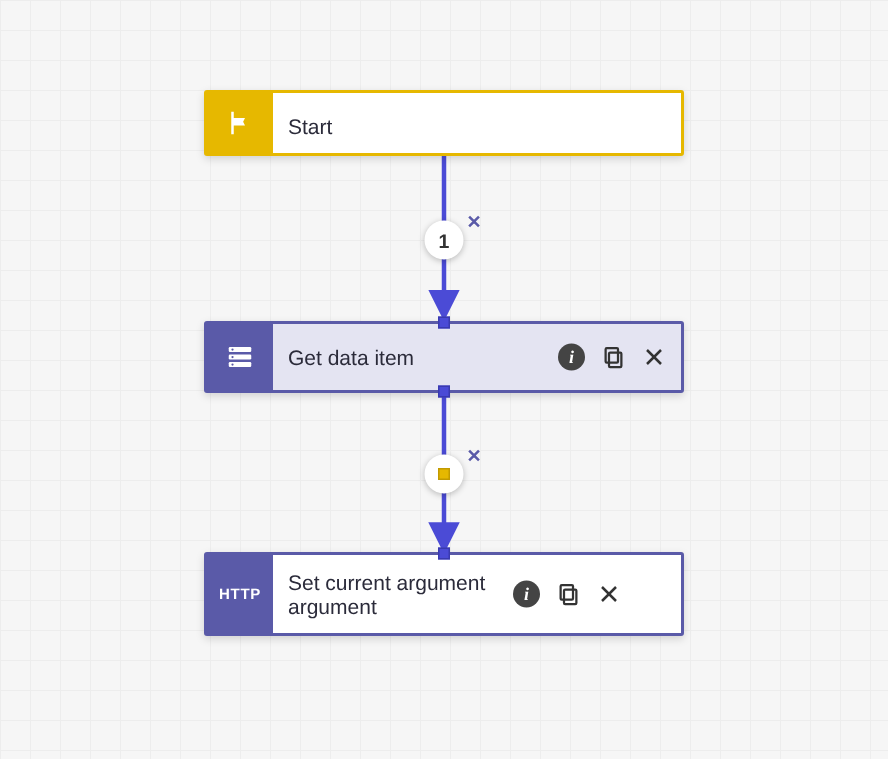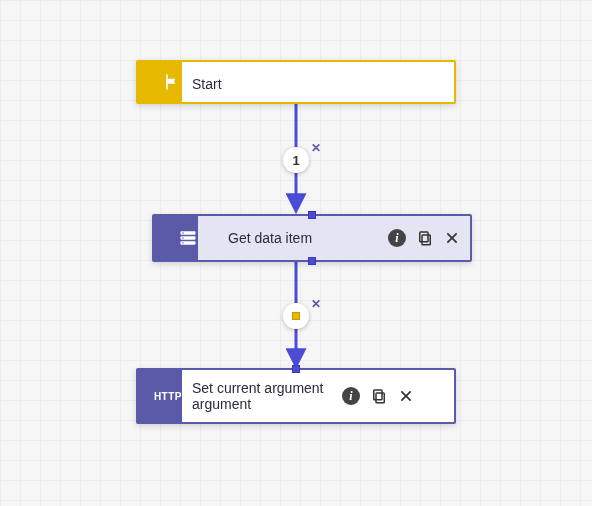--- a/index.html
+++ b/index.html
@@ -22,21 +22,21 @@
     align-items: stretch;
     border: 2px solid;
     border-radius: 2px;
     background: #fff;
     box-shadow: 0 2px 6px rgba(0,0,0,0.15);
   }
   .node .icon-box {
     width: 44px;
     display: flex;
     align-items: center;
-    justify-content: flex-end;
+    justify-content: center;
     color: #fff;
     flex-shrink: 0;
   }
   .node .label-area {
     flex: 1;
     display: flex;
     align-items: center;
     padding: 22px 10px;
     font-size: 14px;
     color: #2b2b3a;
@@ -139,21 +139,21 @@
     <div class="icon-box">
       <svg width="20" height="20" viewBox="0 0 24 24" fill="#fff">
           <path d="M5 3v18h2v-7h9l-1.5-3L16 8H7V3H5z"></path>
         </svg>
     </div>
     <div class="label-area">
       <span>Start</span>
     </div>
   </div>
 
-  <div class="node node-purple node-selected" style="left:152px; top:214px; height:48px;gap:20px;">
+  <div class="node node-purple node-selected" style="left:136px; top:214px; height:48px;">
     <div class="port top"></div>
     <div class="port bottom"></div>
     <div class="icon-box">
       <svg width="20" height="20" viewBox="0 0 24 24" fill="#fff">
         <rect x="3" y="4" width="18" height="4" rx="1"></rect>
         <rect x="3" y="10" width="18" height="4" rx="1"></rect>
         <rect x="3" y="16" width="18" height="4" rx="1"></rect>
         <circle cx="6" cy="6" r="0.9" fill="#5a5aa8"></circle>
         <circle cx="6" cy="12" r="0.9" fill="#5a5aa8"></circle>
         <circle cx="6" cy="18" r="0.9" fill="#5a5aa8"></circle>

